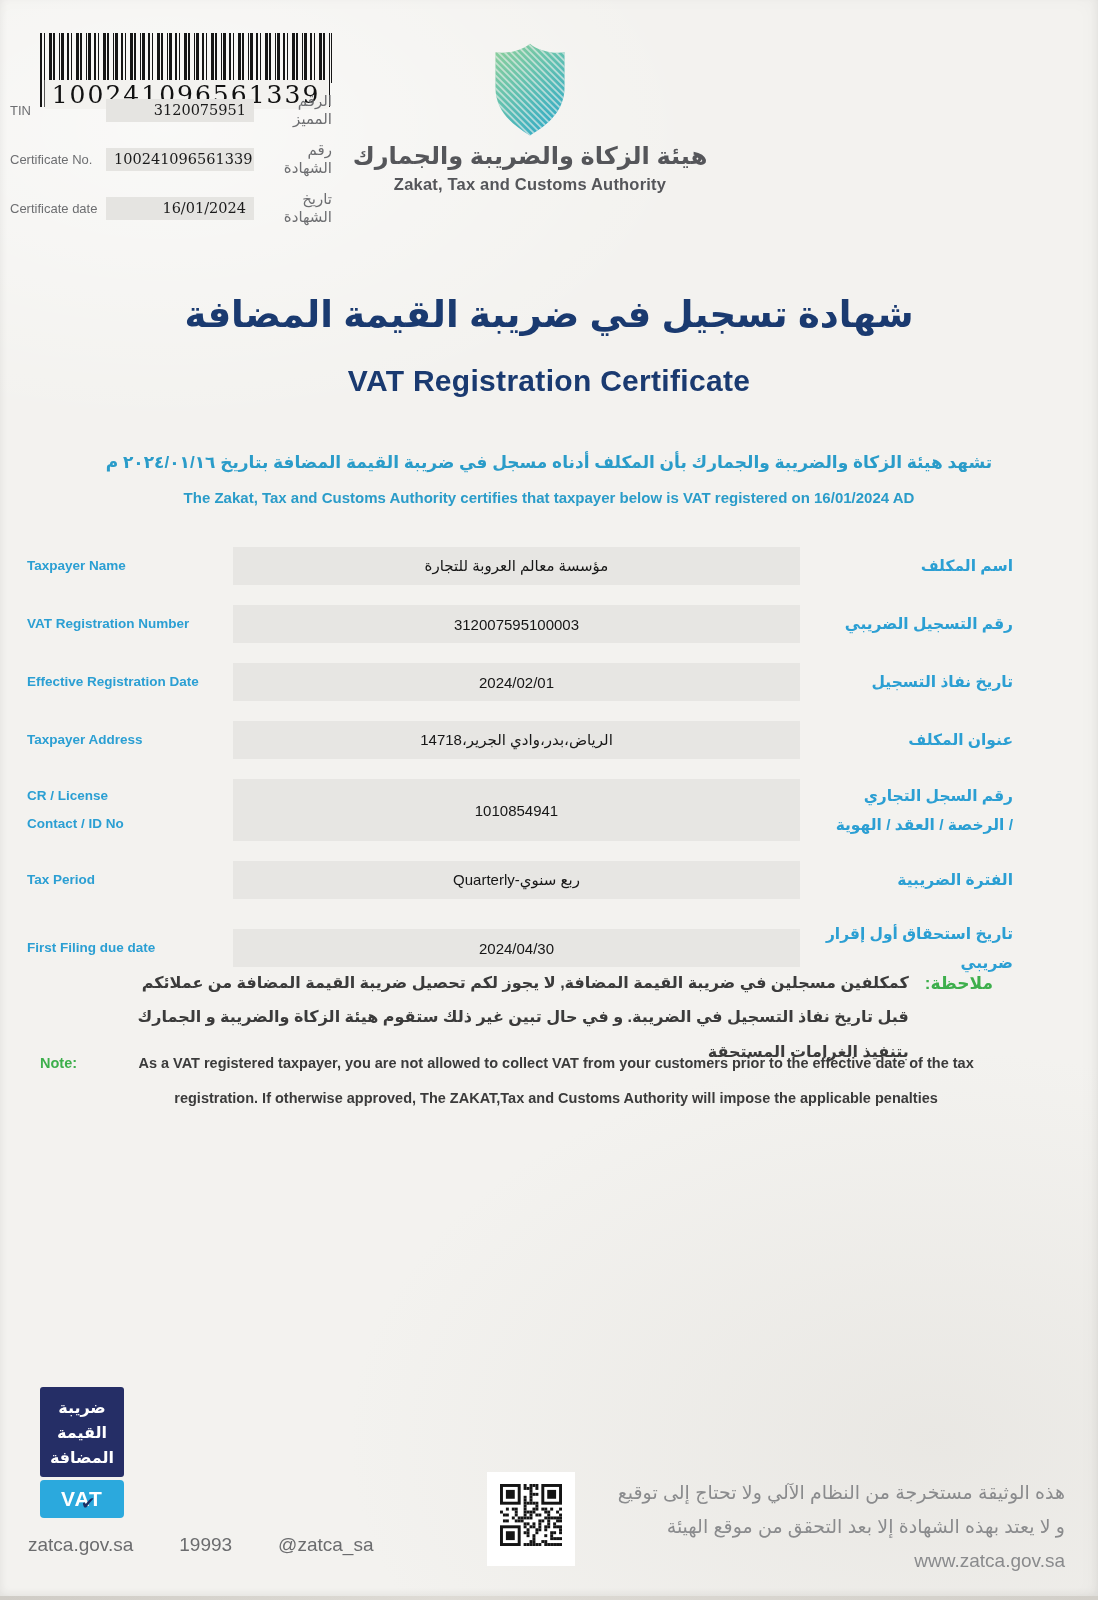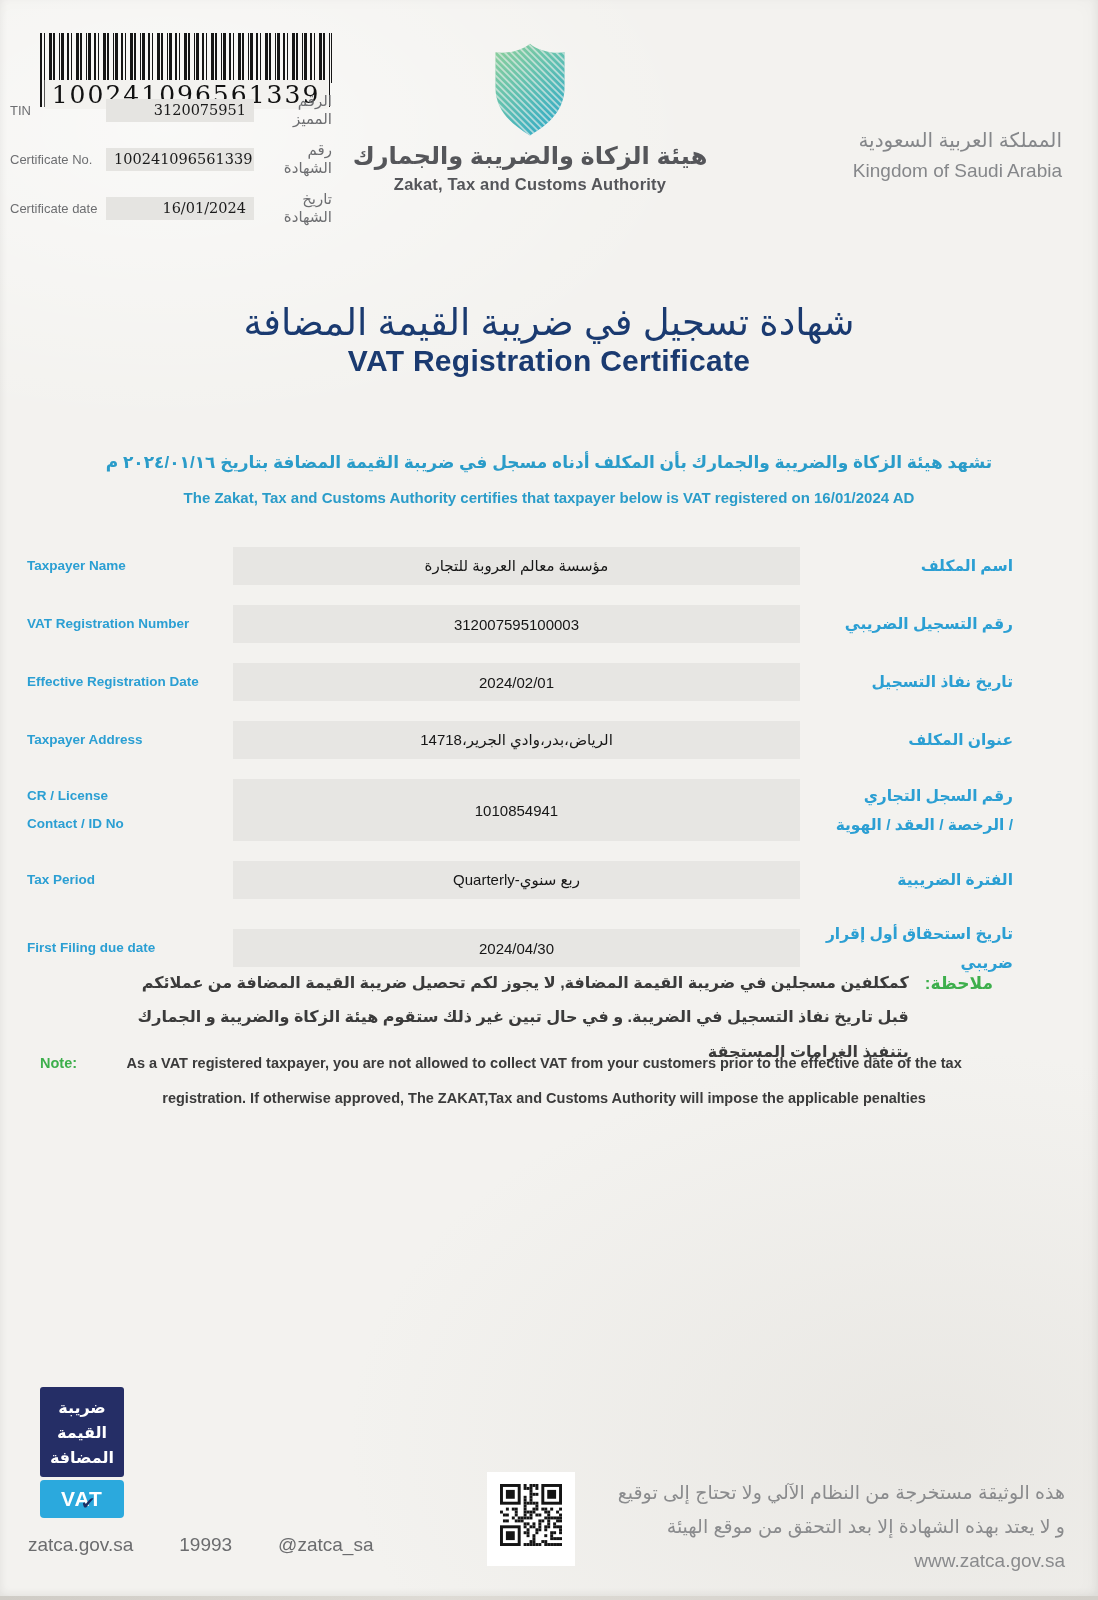--- a/index.html
+++ b/index.html
@@ -57,22 +57,22 @@
   .authority .shield { width:112px; height:100px; margin:0 auto 2px; }
   .authority .name-ar { font-size:24px; font-weight:bold; color:#55565a; direction:rtl; }
   .authority .name-en { font-size:16.5px; font-weight:bold; color:#55565a; letter-spacing:.2px; margin-top:5px; }
 
   .kingdom { position:absolute; right:36px; top:128px; text-align:right; }
   .kingdom .k-ar { font-size:20px; color:#85878a; direction:rtl; }
   .kingdom .k-en { font-size:19px; color:#85878a; margin-top:8px; }
 
   
   .title-block { position:absolute; left:0; top:293px; width:100%; text-align:center; }
-  .title-ar { font-size:37px; font-weight:normal; color:#1a3a70; direction:rtl;margin-top:8px; }
-  .title-en { font-size:30px; font-weight:bold; color:#1a3a70; letter-spacing:.3px; }
+  .title-ar { font-size:37px; font-weight:bold; color:#1a3a70; direction:rtl; }
+  .title-en { font-size:30px; font-weight:bold; color:#1a3a70; margin-top:28px; letter-spacing:.3px; }
 
   .cert-block { position:absolute; left:0; top:452px; width:100%; text-align:center; }
   .cert-ar { font-size:17px; font-weight:bold; color:#2a9cc9; direction:rtl; }
   .cert-en { font-size:15px; font-weight:bold; color:#2a9cc9; margin-top:16px; }
 
   
   .fields { position:absolute; left:27px; top:547px; width:986px; display:flex; flex-direction:column; gap:20px; }
   .frow { display:grid; grid-template-columns:206px 567px 1fr; align-items:center; }
   .frow .f-lbl-en { font-size:13.5px; font-weight:bold; color:#2b9fd3; line-height:2.1; }
   .frow .f-val {
@@ -82,21 +82,21 @@
   .frow.tall .f-val { min-height:62px; }
   .frow .f-lbl-ar { font-size:15.5px; font-weight:bold; color:#2b9fd3; text-align:left; direction:rtl; line-height:1.9; }
   .frow .f-lbl-ar { text-align:right; }
 
   
   .note-ar { position:absolute; top:966px; right:105px; width:862px; direction:rtl; display:flex; gap:16px; }
   .note-ar .n-lbl { font-size:17px; font-weight:bold; color:#3daf4c; flex:0 0 auto; line-height:2.1; }
   .note-ar .n-txt { font-size:16px; font-weight:bold; color:#3b3b3b; line-height:2.15; text-align:right; }
   .note-en { position:absolute; top:1046px; left:40px; width:990px; display:flex; gap:42px; }
   .note-en .n-lbl { font-size:14.5px; font-weight:bold; color:#3daf4c; flex:0 0 auto; line-height:2.4; }
-  .note-en .n-txt { font-size:14.5px; font-weight:bold; color:#3b3b3b; line-height:2.4; text-align:center; width:850px; }
+  .note-en .n-txt { font-size:14.5px; font-weight:bold; color:#3b3b3b; line-height:2.4; text-align:center; width:850px;margin-left:12px; }
 
   
   .vat-logo { position:absolute; left:40px; top:1387px; width:84px; }
   .vat-top { background:#252e66; border-radius:3px; padding:9px 6px 7px; }
   .vat-top .vl { color:#fff; font-size:16px; font-weight:bold; text-align:center; direction:rtl; line-height:1.55; letter-spacing:1px; }
   .vat-bottom { margin-top:3px; background:#2ba9dd; border-radius:4px; height:38px;
     display:flex; align-items:center; justify-content:center; position:relative; }
   .vat-bottom .vat-word { color:#fff; font-size:21px; font-weight:bold; letter-spacing:1px; }
   .vat-check { position:absolute; left:41px; top:13px; color:#1b2e63; font-size:17px; font-weight:bold; }
 
@@ -149,24 +149,20 @@
           </pattern>
         </defs>
         <path d="M50 4 C58 11 74 15.5 88 13.5 L88 52 C88 78 70 93 50 105 C30 93 12 78 12 52 L12 13.5 C26 15.5 42 11 50 4 Z" fill="url(#shg)"></path>
         <path d="M50 4 C58 11 74 15.5 88 13.5 L88 52 C88 78 70 93 50 105 C30 93 12 78 12 52 L12 13.5 C26 15.5 42 11 50 4 Z" fill="url(#hatch)" opacity="0.75"></path>
       </svg>
     </div>
     <div class="name-ar" dir="rtl">هيئة الزكاة والضريبة والجمارك</div>
     <div class="name-en">Zakat, Tax and Customs Authority</div>
   </div>
 
-  <div class="kingdom">
-    <div class="k-ar" dir="rtl">المملكة العربية السعودية</div>
-    <div class="k-en">Kingdom of Saudi Arabia</div>
-  </div>
 
   <div class="title-block">
     <div class="title-ar" dir="rtl">شهادة تسجيل في ضريبة القيمة المضافة</div>
     <div class="title-en">VAT Registration Certificate</div>
   </div>
 
   <div class="cert-block">
     <div class="cert-ar" dir="rtl">تشهد هيئة الزكاة والضريبة والجمارك بأن المكلف أدناه مسجل في ضريبة القيمة المضافة بتاريخ  ٢٠٢٤/٠١/١٦ م</div>
     <div class="cert-en">The Zakat, Tax and Customs Authority certifies that taxpayer below is VAT registered on 16/01/2024 AD</div>
   </div>

